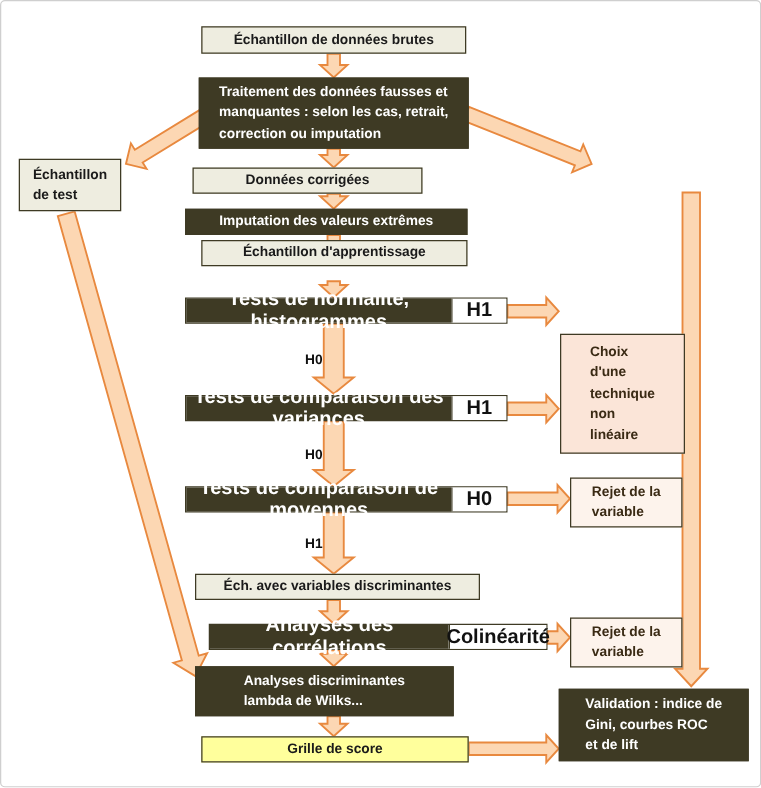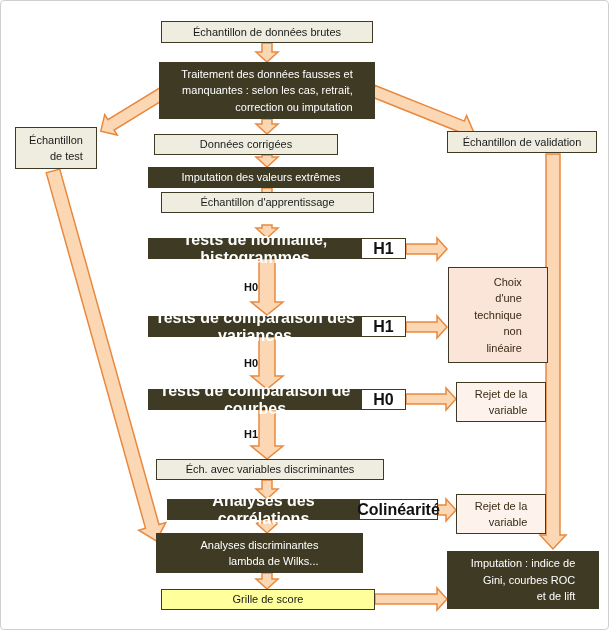--- a/index.html
+++ b/index.html
@@ -10,22 +10,22 @@
     background:#ffffff;
     font-family:"Liberation Sans", sans-serif;
     overflow:hidden;
   }
   #arrows{position:absolute;left:0;top:0;z-index:0;}
   .arrow{fill:var(--arrow-fill,#fcd7b3);stroke:var(--arrow-stroke,#e8893f);stroke-width:1.5;}
   .arrow-label{font:bold 11px "Liberation Sans",sans-serif;fill:#111;text-anchor:middle;}
   .box{
     position:absolute;z-index:1;
     display:flex;align-items:center;justify-content:center;
-    text-align:right;white-space:pre-line;
-    font-size:11px;font-weight:normal;line-height:1.5;
+    text-align:left;white-space:pre-line;
+    font-size:11px;font-weight:bold;line-height:1.5;
     box-sizing:border-box;
     border:1px solid var(--box-border,#3e3a24);
   }
   .light{background:var(--light-box,#eeede0);color:#1a1a1a;}
   .dark{background:var(--dark-box,#3e3a24);color:#ffffff;}
   .pink{background:var(--pink-box,#fbe5d8);color:var(--accent-text,#3a2a14);margin-top:28px;}
   .rejet{background:var(--rejet-box,#fdf3ec);color:var(--accent-text,#3a2a14);}
   .yellow{background:var(--yellow-box,#ffff9c);color:#1a1a1a;}
   .row{
     position:absolute;z-index:1;display:flex;
@@ -76,21 +76,20 @@
 
   <div class="box light" style="left:160px;top:20px;width:212px;height:22px">Échantillon de données brutes</div>
 
   <div class="box dark" style="left:158px;top:61px;width:216px;height:57px">Traitement des données fausses et
 manquantes : selon les cas, retrait,
 correction ou imputation</div>
 
   <div class="box light" style="left:14px;top:126px;width:82px;height:42px">Échantillon
 de test</div>
 
-  <div class="box light" style="left:446px;top:130px;width:150px;height:22px">Échantillon de validation</div>
 
   <div class="box light" style="left:153px;top:133px;width:184px;height:21px">Données corrigées</div>
 
   <div class="box dark" style="left:147px;top:166px;width:226px;height:21px">Imputation des valeurs extrêmes</div>
 
   <div class="box light" style="left:160px;top:191px;width:213px;height:21px">Échantillon d'apprentissage</div>
 
   <div class="row" style="left:147px;top:237px;width:258px;height:21px">
     <div class="cell dark-cell">Tests de normalité, histogrammes</div>
     <div class="cell label-cell" style="width:44px">H1</div>
@@ -101,21 +100,21 @@
 technique
 non
 linéaire</div>
 
   <div class="row" style="left:147px;top:315px;width:258px;height:21px">
     <div class="cell dark-cell">Tests de comparaison des variances</div>
     <div class="cell label-cell" style="width:44px">H1</div>
   </div>
 
   <div class="row" style="left:147px;top:388px;width:258px;height:21px">
-    <div class="cell dark-cell">Tests de comparaison de courbes</div>
+    <div class="cell dark-cell">Tests de comparaison de moyennes</div>
     <div class="cell label-cell" style="width:44px">H0</div>
   </div>
 
   <div class="box rejet" style="left:455px;top:381px;width:90px;height:40px">Rejet de la
 variable</div>
 
   <div class="box light" style="left:155px;top:458px;width:228px;height:21px">Éch. avec variables discriminantes</div>
 
   <div class="row" style="left:166px;top:498px;width:271px;height:21px">
     <div class="cell dark-cell">Analyses des corrélations</div>
@@ -123,17 +122,17 @@
   </div>
 
   <div class="box rejet" style="left:455px;top:493px;width:90px;height:40px">Rejet de la
 variable</div>
 
   <div class="box dark" style="left:155px;top:532px;width:207px;height:40px">Analyses discriminantes
 lambda de Wilks...</div>
 
   <div class="box yellow" style="left:160px;top:588px;width:214px;height:21px">Grille de score</div>
 
-  <div class="box dark" style="left:446px;top:550px;width:152px;height:58px">Imputation : indice de
+  <div class="box dark" style="left:446px;top:550px;width:152px;height:58px">Validation : indice de
 Gini, courbes ROC
 et de lift</div>
 
 </div>
 
 </body></html>

